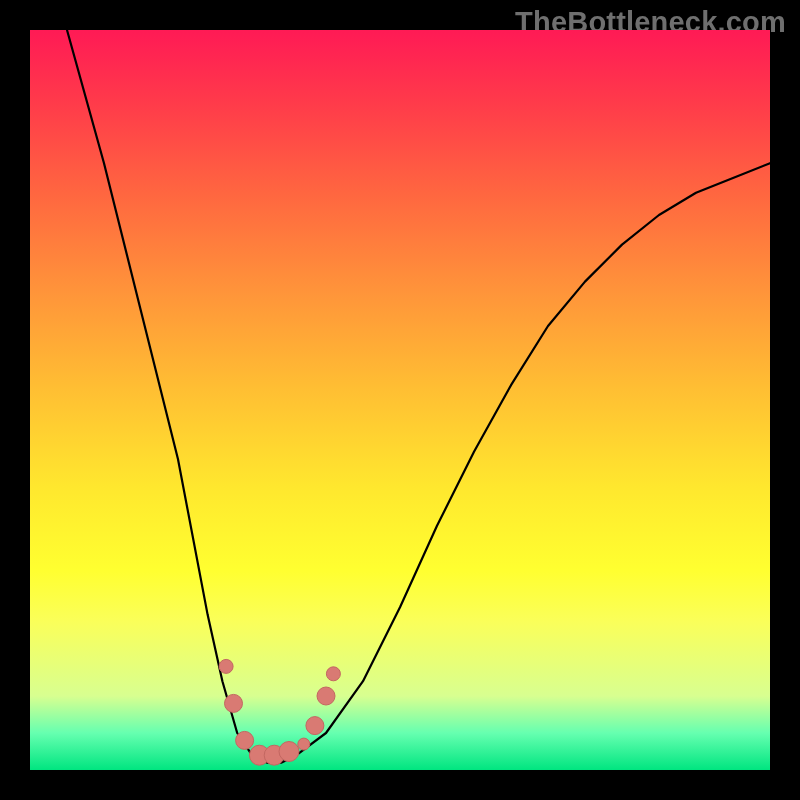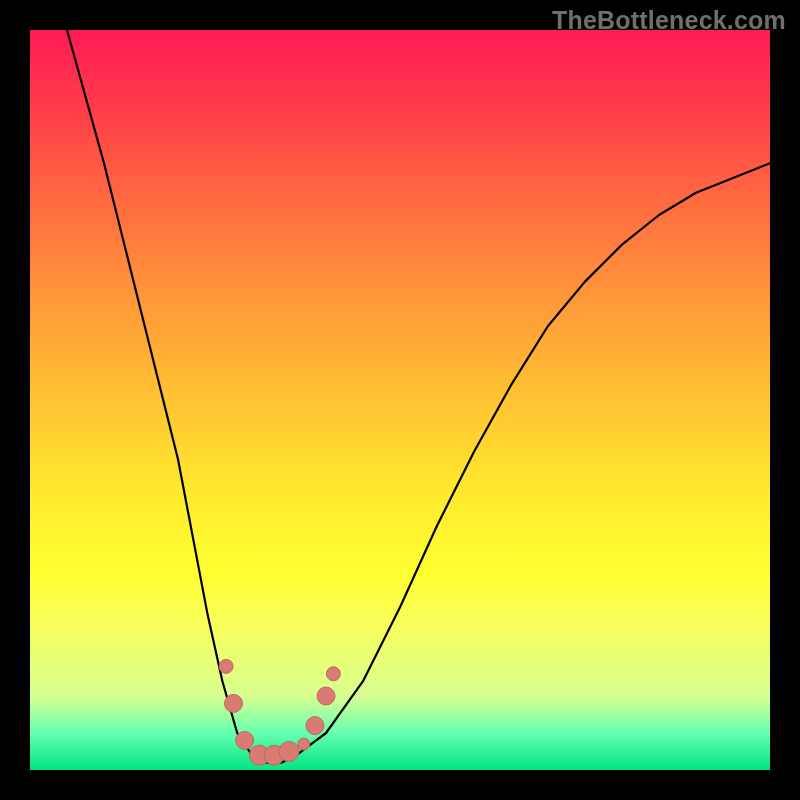--- a/index.html
+++ b/index.html
@@ -32,21 +32,21 @@
       #ffff30 73%,
       #faff5a 80%,
       #d8ff90 90%,
       #66ffb0 95%,
       #00e580 100%);
   }
   .watermark {
     position: absolute;
     top: 6px;
     right: 14px;
-    font-size: 25px;
+    font-size: 29px;
     font-weight: 600;
     color: #6f6f6f;
     letter-spacing: 0.2px;
   }
   svg.curve {
     position: absolute;
     left: 0;
     top: 0;
     width: 740px;
     height: 740px;

